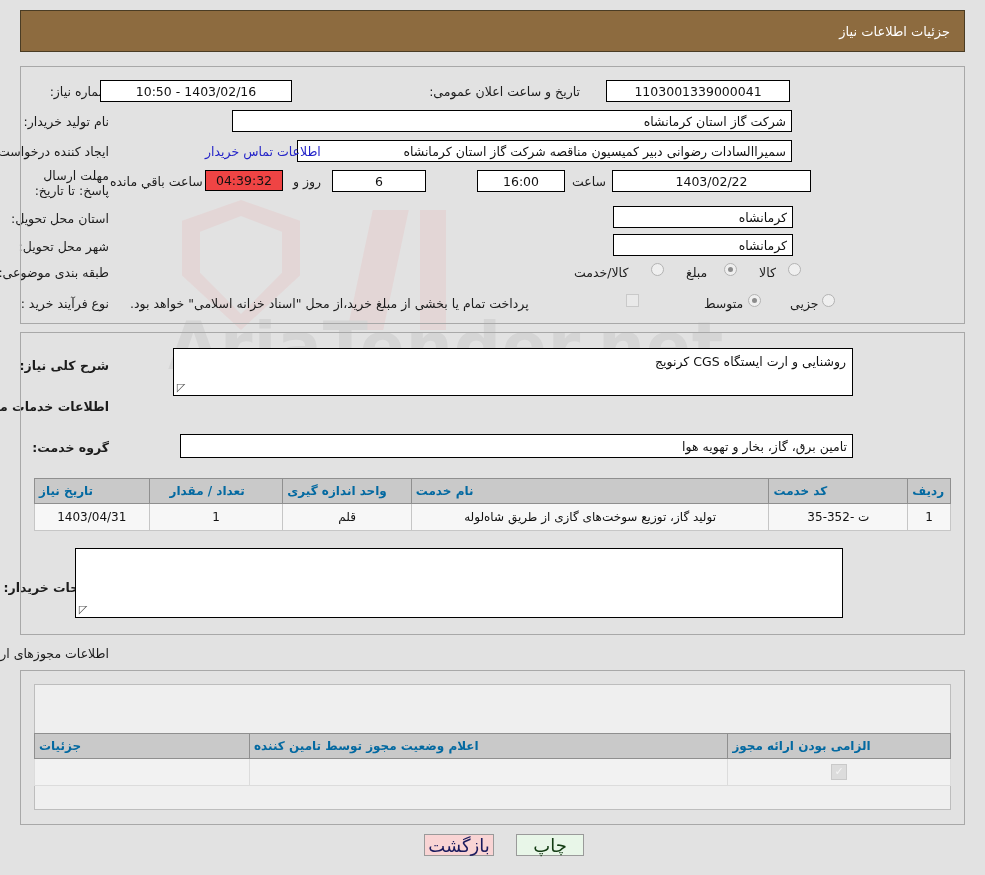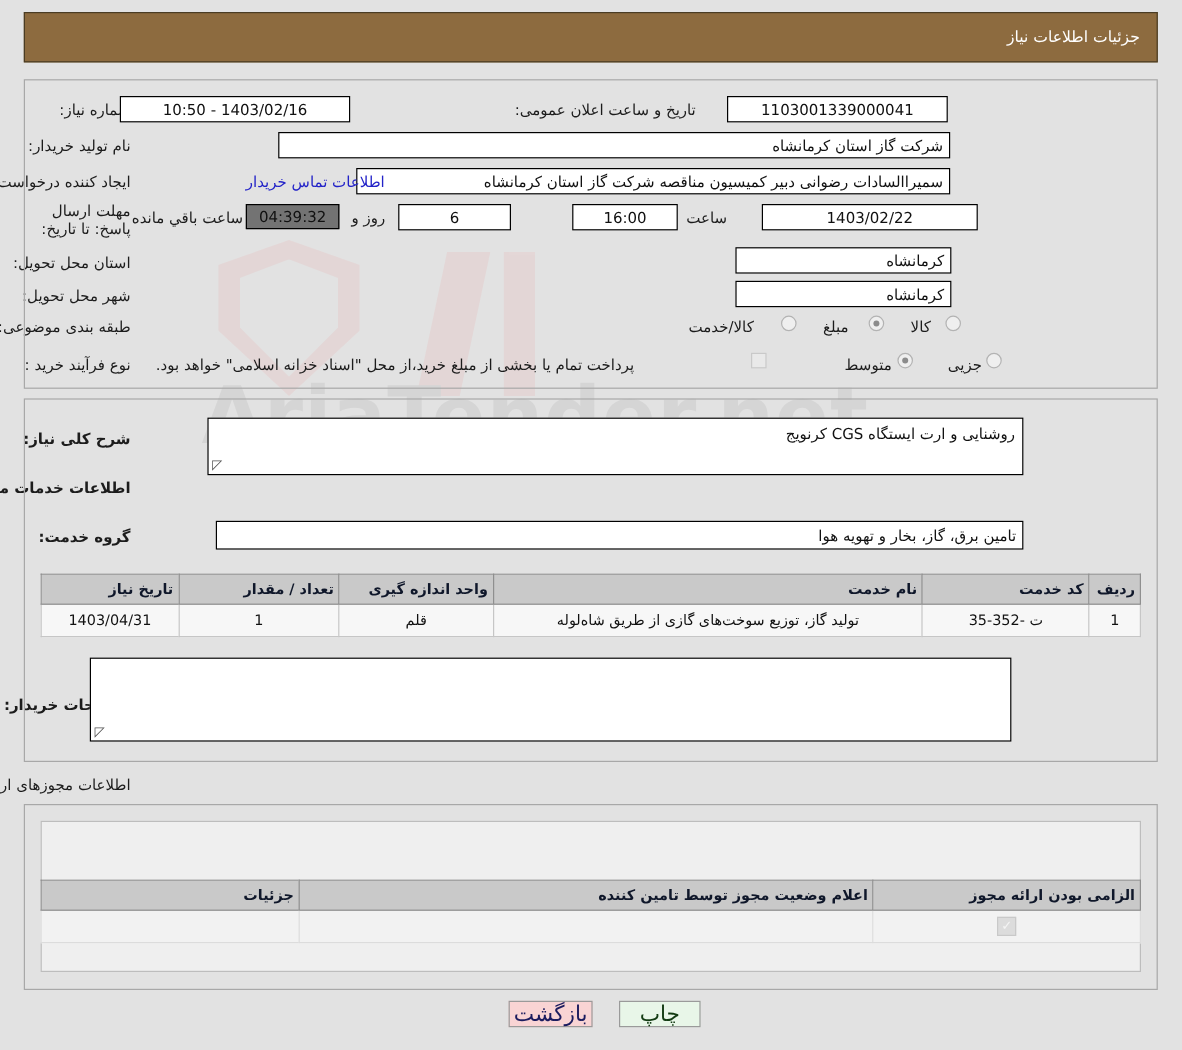--- a/index.html
+++ b/index.html
@@ -102,21 +102,21 @@
     font-size: 12.5px;
     color: #111;
     display: flex;
     align-items: center;
     justify-content: flex-start;
     padding: 0 5px;
     white-space: nowrap;
     overflow: hidden;
   }
   .fld-center { justify-content: center; }
-  .fld-ivory { background: #737373; }
+  .fld-ivory { background: #ef4444; }
   .link {
     position: absolute;
     font-size: 12.5px;
     color: #2323c8;
     white-space: nowrap;
     cursor: pointer;
   }
   .radio {
     position: absolute;
     width: 13px; height: 13px;
@@ -166,24 +166,24 @@
     position: absolute;
     border-collapse: collapse;
     font-size: 12px;
     background: #ffffff;
     z-index: 2;
   }
   table.grid th {
     background: #c9c9c9;
     border: 1px solid #8f8f8f;
     font-weight: bold;
-    color: #0f172a;
+    color: #0369a1;
     height: 22px;
     padding: 1px 4px;
-    text-align: right;
+    text-align: left;
     font-size: 12px;
   }
   table.grid td {
     background: #f7f7f7;
     border: 1px solid #c6c6c6;
     height: 24px;
     padding: 1px 4px;
     text-align: center;
     color: #111;
     font-size: 12px;
@@ -273,21 +273,21 @@
   <div class="fld fld-center" style="left:100px; top:80px; width:192px; height:22px;">1403/02/16 - 10:50</div>
 
   <div class="lbl" style="right:876px; top:114px;">نام تولید خریدار:</div>
   <div class="fld" style="left:232px; top:110px; width:560px; height:22px;">شرکت گاز استان کرمانشاه</div>
 
   <div class="lbl" style="right:876px; top:144px;">ایجاد کننده درخواست:</div>
   <div class="fld" style="left:297px; top:140px; width:495px; height:22px;">سمیراالسادات رضوانی دبیر کمیسیون مناقصه شرکت گاز استان کرمانشاه</div>
   <div class="link" style="left:205px; top:144px;">اطلاعات تماس خریدار</div>
 
   <div class="lbl" style="right:876px; top:168px; width:80px; white-space:normal; text-align:right;">مهلت ارسال پاسخ: تا تاریخ:</div>
-  <div class="fld fld-center" style="left:612px; top:170px; width:180px; height:22px;margin-left:23px;">1403/02/22</div>
+  <div class="fld fld-center" style="left:612px; top:170px; width:199px; height:22px;">1403/02/22</div>
   <div class="lbl" style="left:572px; top:174px;">ساعت</div>
   <div class="fld fld-center" style="left:477px; top:170px; width:88px; height:22px;">16:00</div>
   <div class="fld fld-center" style="left:332px; top:170px; width:94px; height:22px;">6</div>
   <div class="lbl" style="left:293px; top:174px;">روز و</div>
   <div class="fld fld-center fld-ivory" style="left:205px; top:170px; width:78px; height:21px;">04:39:32</div>
   <div class="lbl" style="left:110px; top:174px;">ساعت باقي مانده</div>
 
   <div class="lbl" style="right:876px; top:211px;">استان محل تحویل:</div>
   <div class="fld" style="left:613px; top:206px; width:180px; height:22px;">کرمانشاه</div>
 

